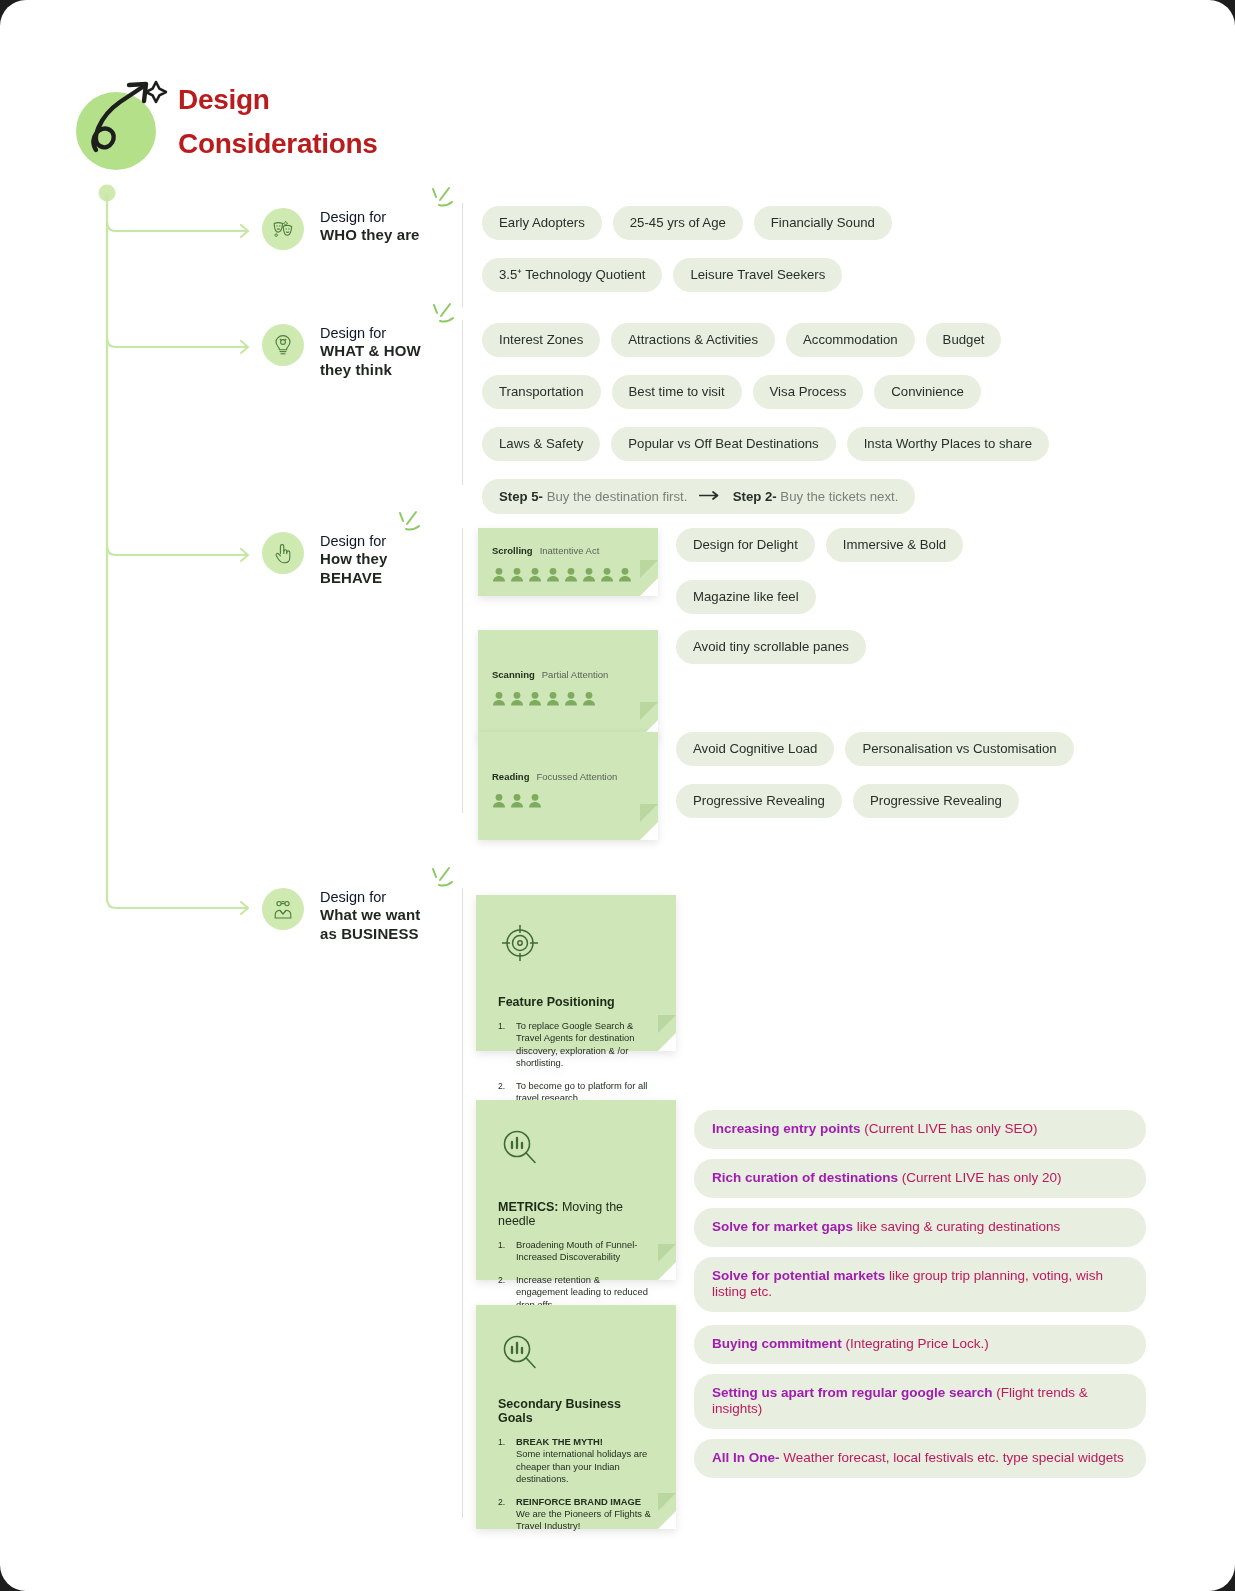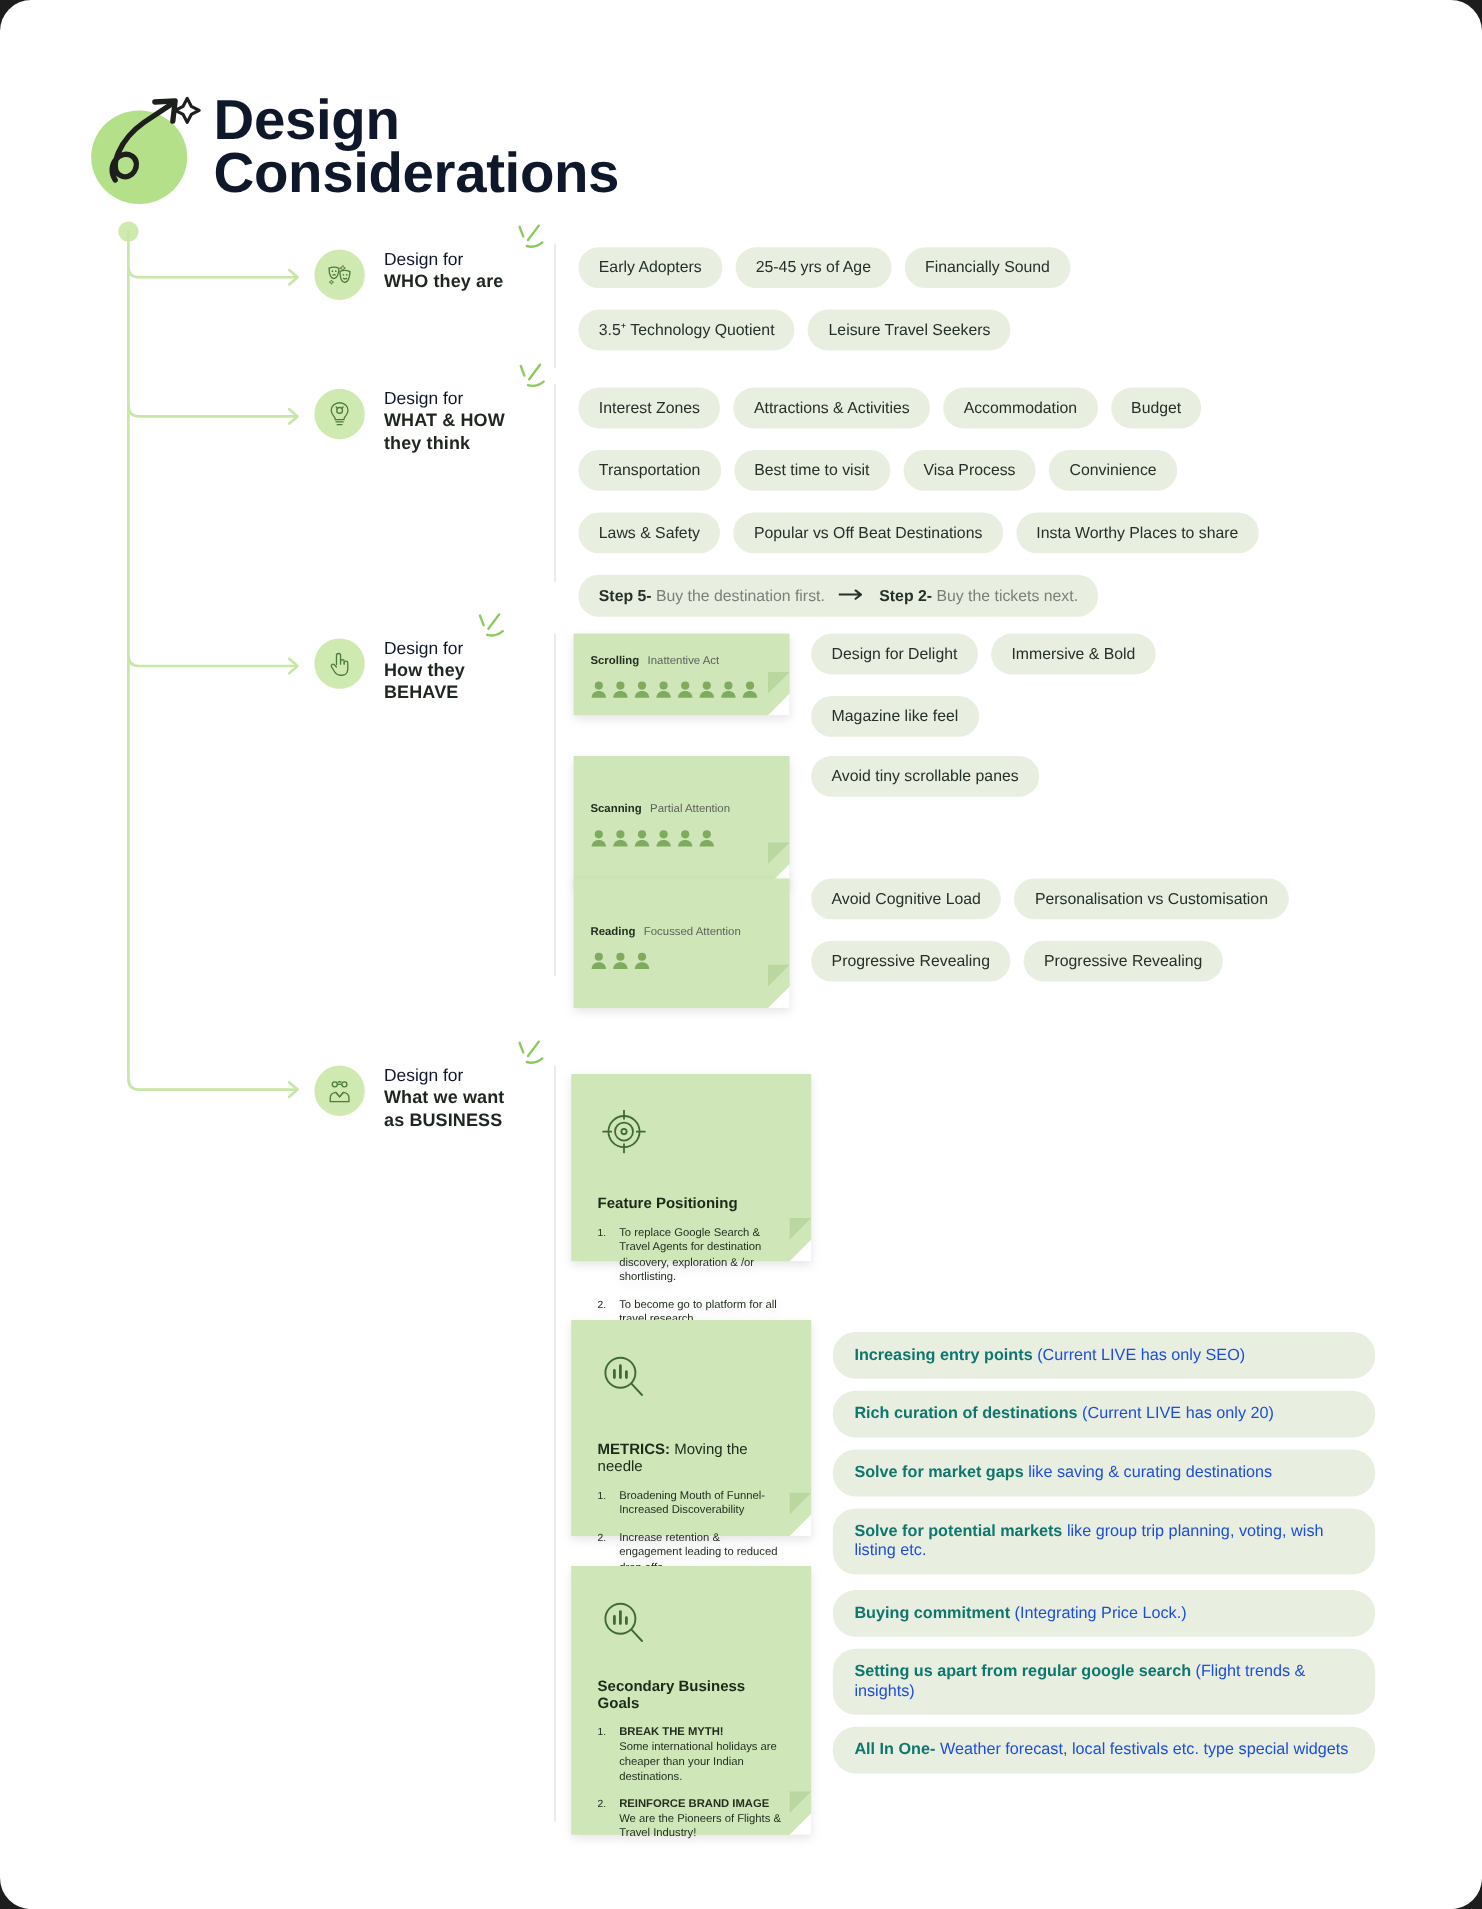--- a/index.html
+++ b/index.html
@@ -20,22 +20,22 @@
   .header { position: absolute; left: 74px; top: 72px; display: flex; align-items: center; }
   .logo-wrap { position: relative; width: 96px; height: 100px; flex: 0 0 96px; }
   .logo-blob {
     position: absolute; left: 2px; top: 20px;
     width: 80px; height: 78px;
     background: #b5e08a; border-radius: 50%;
   }
   .logo-svg { position: absolute; left: 0; top: 0; }
   .title {
     margin-left: 8px;
-    font-size: 47px; line-height: 44px; font-weight: bold;
-    color: #0f172a; letter-spacing: -0.3px;
+    font-size: 28px; line-height: 44px; font-weight: bold;
+    color: #b91c1c; letter-spacing: -0.3px;
   }
   .title .l2 { display: block; }
 
   
   .rail { position: absolute; left: 0; top: 0; width: 1235px; height: 1591px; pointer-events: none; }
 
   
   .section { position: absolute; }
   .sec-head { position: absolute; display: flex; align-items: flex-start; }
   .sec-icon {
@@ -61,22 +61,22 @@
   .pill b { font-weight: bold; }
   .pill .muted { color: #7b7f79; }
   .arrow-inline { display: inline-block; margin: 0 8px; vertical-align: 1px; }
 
   
   .wide-pill {
     background: #e8efe0; border-radius: 19px;
     padding: 11px 18px 12px; font-size: 13.5px; line-height: 16px; color: #26302a;
     margin-bottom: 10px;
   }
-  .wide-pill b { font-weight: bold; color: #0f766e; }
-  .wide-pill span { color: #1d4ed8; }
+  .wide-pill b { font-weight: bold; color: #a21caf; }
+  .wide-pill span { color: #be185d; }
 
   
   .bcard {
     position: relative; width: 180px; background: #cfe6b9;
     padding: 12px 14px 14px;
   }
   .bcard .bc-label { font-size: 9.5px; font-weight: bold; color: #23301f; }
   .bcard .bc-note  { font-size: 9.5px; color: #5b6358; margin-left: 7px; }
   .bcard .people { display: flex; gap: 4px; margin-top: 9px; }
   .fold {

